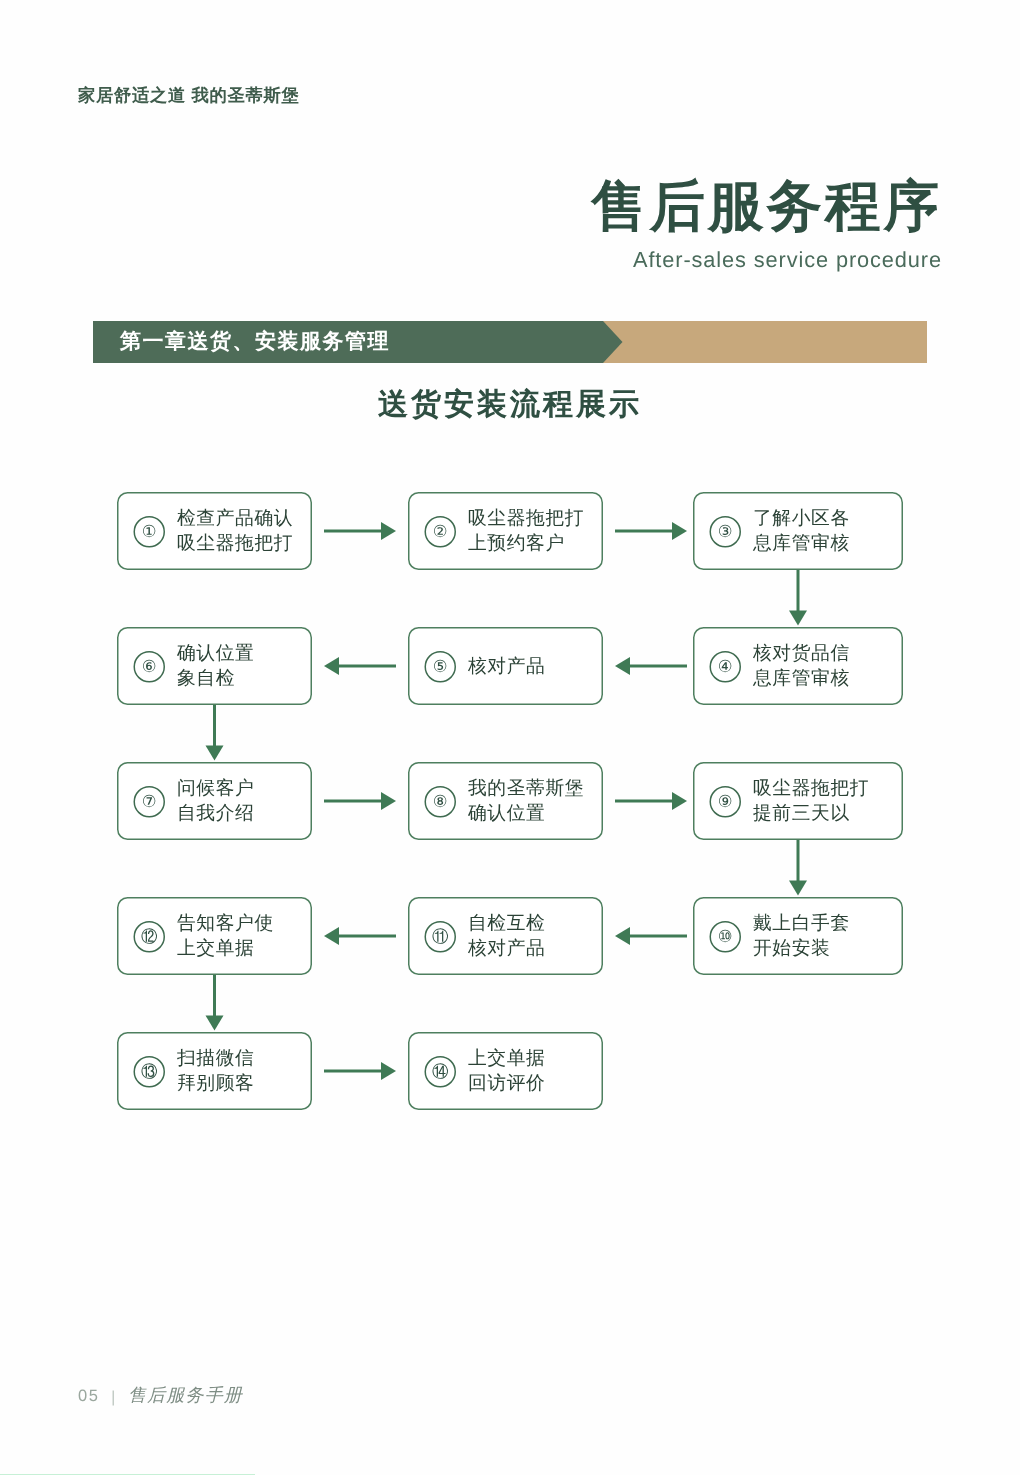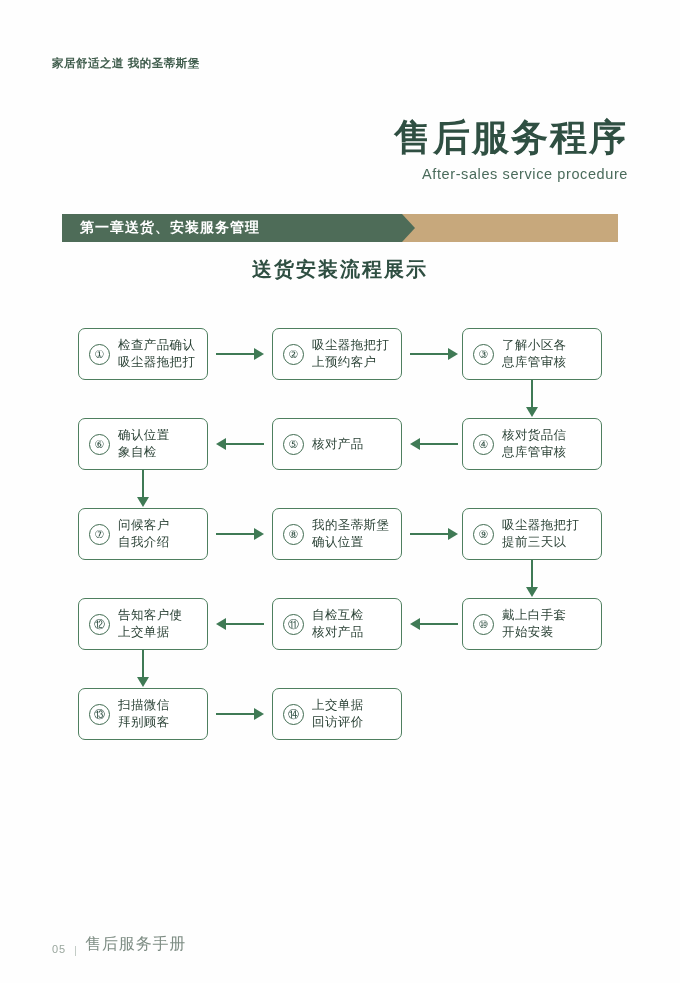--- a/index.html
+++ b/index.html
@@ -214,42 +214,43 @@
     height: 0;
     border-left: 6px solid transparent;
     border-right: 6px solid transparent;
     border-top: 10px solid #3f7a55;
   }
 
   
   .footer {
     position: absolute;
     left: 52px;
-    bottom: 28px;
+    bottom: 44px;
     display: flex;
-    align-items: flex-end;
+    align-items: center;
     color: #8a9a90;
   }
   .footer-num {
     font-size: 11px;
     color: #9aa79e;
     letter-spacing: 1px;
   }
   .footer-sep {
     width: 1px;
     height: 10px;
     background: #c3ccc6;
     margin: 0 9px;
     position: relative;
     top: 1px;
   }
   .footer-text {
-    font-size: 16px;
+    font-size: 12px;
     color: #7e8d84;
     letter-spacing: 0.8px;
+    font-style: italic;
   }
 </style>
 </head>
 <body>
 
 <div class="page">
   <div class="page-inner">
 
     <div class="brand">家居舒适之道  我的圣蒂斯堡</div>
 

